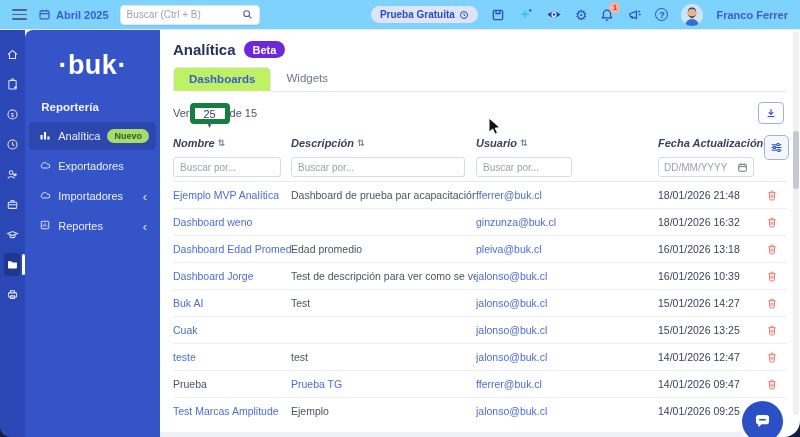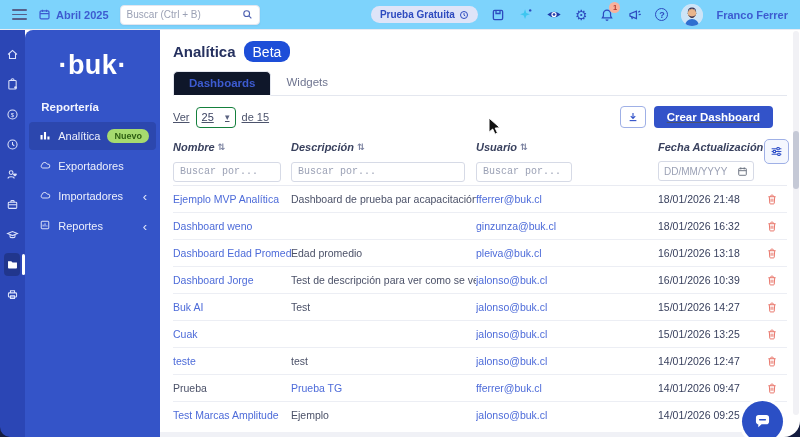--- a/index.html
+++ b/index.html
@@ -45,44 +45,44 @@
     font-size:11px; color:#EDF0FC; cursor:pointer; }
   .menu-item.active { background:#2C47AE; }
   .nuevo-badge { margin-left:auto; background:#A6DB6F; color:#2F6013; font-size:9px; font-weight:700; padding:2px 7px; border-radius:8px; }
   .chev { margin-left:auto; font-size:13px; opacity:.95; line-height:1; padding-right:2px; }
 
   
   .main { position:absolute; top:30px; left:160px; right:0; bottom:0; background:#fff; }
   .main-inner { padding:11px 0 0 13px; }
   .title-row { display:flex; align-items:center; gap:8px; margin-bottom:9px; }
   .page-title { font-size:15px; font-weight:700; color:#26315F; }
-  .beta-badge { background:#1d4ed8; color:#fff; font-size:14px; font-weight:400; padding:2.5px 9px; border-radius:9px; }
+  .beta-badge { background:#6d28d9; color:#fff; font-size:11px; font-weight:700; padding:2.5px 9px; border-radius:9px; }
   .tabs { display:flex; border-bottom:1px solid #E4E7EF; margin-right:13px; }
   .tab { padding:5px 15px 6px; font-size:11.5px; color:#6F7590; cursor:pointer; }
-  .tab.active { background:#0f172a; border:1px solid #E4E7EF; border-bottom:1px solid #fff; margin-bottom:-1px;
+  .tab.active { background:#bef264; border:1px solid #E4E7EF; border-bottom:1px solid #fff; margin-bottom:-1px;
     border-radius:5px 5px 0 0; color:#3D5BD0; font-weight:700; }
-  .toolbar { display:flex; align-items:center; gap:6px; margin:10px 0 9px; padding-right:27px; font-size:11px; color:#4C536C;text-decoration:underline; }
+  .toolbar { display:flex; align-items:center; margin:10px 0 9px; padding-right:16px; font-size:11px; color:#4C536C; }
   .select-box { display:flex; align-items:center; justify-content:space-between; width:40px; height:21px;
-    border:1px solid #15803d; border-radius:4px; padding:0 5px; font-size:11px; color:#3A4161; cursor:pointer; background:#fff; }
+    border:5px solid #15803d; border-radius:4px; padding:0 5px; font-size:11px; color:#3A4161; cursor:pointer; background:#fff;flex-direction:column; }
   .select-box .car { font-size:9px; color:#5A6280; }
   .toolbar-right { margin-left:auto; display:flex; align-items:center; gap:8px; }
   .dl-btn { width:26px; height:22px; border:1px solid #9FB0E6; border-radius:4px; background:#fff;
     display:flex; align-items:center; justify-content:center; cursor:pointer; }
   .create-btn { height:22px; padding:0 13px; border:none; border-radius:4px; background:#3353C9; color:#fff;
     font-size:11.5px; font-weight:700; font-family:inherit; cursor:pointer; }
 
   
   .table-wrap { position:relative; margin-right:13px; }
   .tgrid { display:grid; grid-template-columns:118px 185px 182px 98px 1fr; align-items:center; }
   .thead { height:20px; }
   .th { font-size:11px; font-weight:700; color:#39415E; display:flex; align-items:center; gap:3px; white-space:nowrap;font-style:italic; }
   .sort { font-size:9px; color:#7B82A0; }
   .filter-row { height:28px; align-items:center; }
   .filter-input { height:20px; border:1px solid #D6DAE6; border-radius:3px; font-size:10px; color:#4C536C;
-    padding:0 6px; outline:none; font-family:Liberation Mono, monospace; background:#fff; }
+    padding:0 6px; outline:none; font-family:Liberation Sans, sans-serif; background:#fff; }
   .filter-input::placeholder { color:#9BA1B5; }
   .date-filter { display:flex; align-items:center; width:96px; height:20px; border:1px solid #D6DAE6; border-radius:3px;
     background:#fff; padding:0 5px; gap:3px; }
   .date-filter input { border:none; outline:none; flex:1; min-width:0; font-size:10px; color:#4C536C; font-family:inherit; }
   .date-filter input::placeholder { color:#9BA1B5; }
   .cols-btn { position:absolute; right:-2px; top:2px; width:25px; height:25px; border:1px solid #9FB0E6; border-radius:5px;
     background:#F4F7FE; display:flex; align-items:center; justify-content:center; cursor:pointer; }
   .row { height:27px; border-top:1px solid #ECEEF4; font-size:10.5px; }
   .row:first-child { border-top:1px solid #E9EBF2; }
   .cell { white-space:nowrap; overflow:hidden; }
@@ -318,21 +318,20 @@
           <span class="car">▾</span>
         </div>
         <span>de 15</span>
         <div class="toolbar-right">
           <button class="dl-btn">
             <svg width="12" height="12" viewBox="0 0 16 16" fill="none" stroke="#3353C9" stroke-width="1.5">
               <path d="M8 2.5v7M5 6.8L8 9.8l3-3"></path>
                 <path d="M3.5 12.8h9"></path>
             </svg>
           </button>
-          <button class="create-btn">Crear Dashboard</button>
         </div>
       </div>
 
       <div class="table-wrap">
         <button class="cols-btn">
           <svg width="13" height="13" viewBox="0 0 16 16" fill="none" stroke="#3353C9" stroke-width="1.3">
             <path d="M2 4.5h12M2 8h12M2 11.5h12"></path>
             <rect x="8.6" y="3.1" width="2.8" height="2.8" rx=".6" fill="#F4F7FE"></rect>
             <rect x="4" y="6.6" width="2.8" height="2.8" rx=".6" fill="#F4F7FE"></rect>
             <rect x="9.6" y="10.1" width="2.8" height="2.8" rx=".6" fill="#F4F7FE"></rect>

